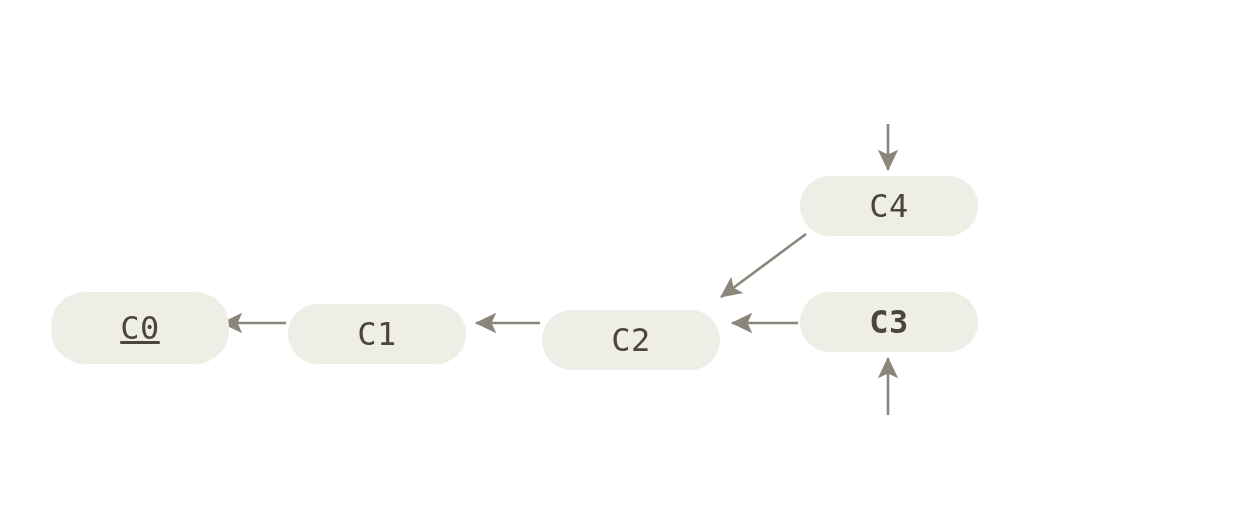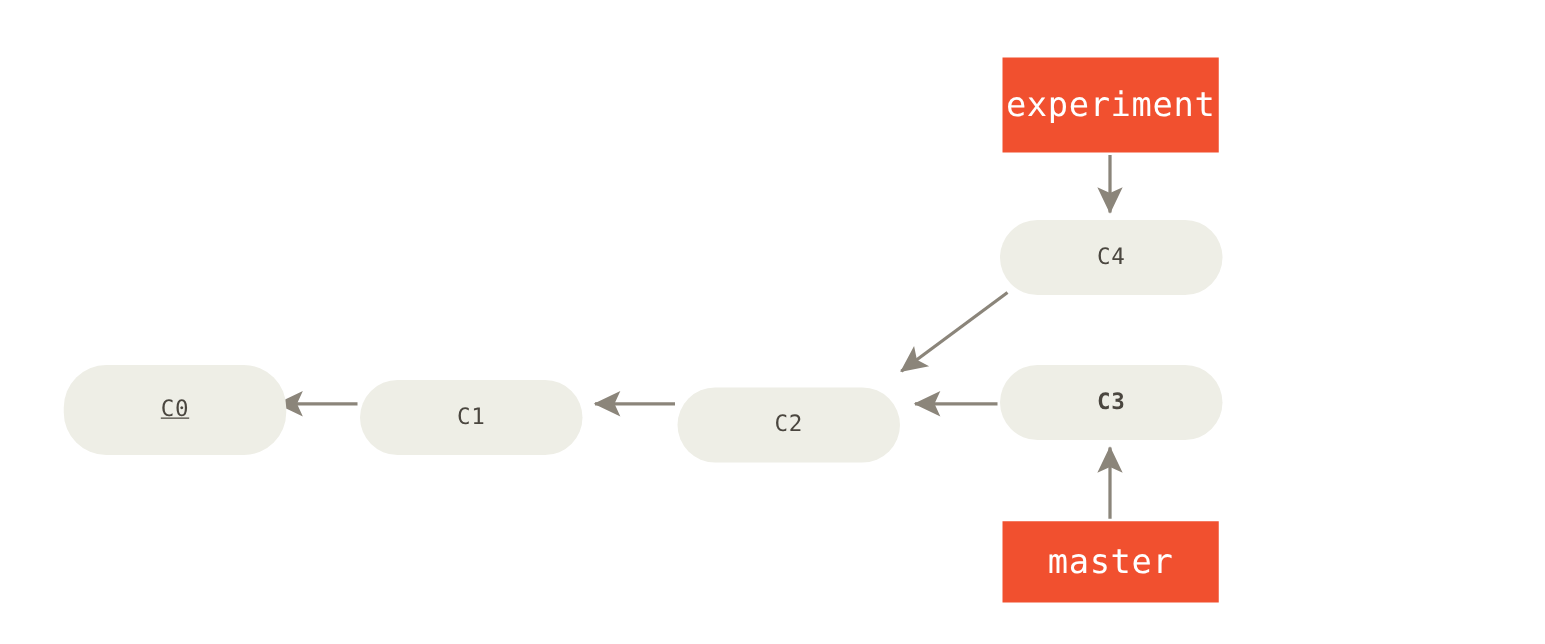--- a/index.html
+++ b/index.html
@@ -28,21 +28,21 @@
   .commit-node {
     position: absolute;
     box-sizing: border-box;
     background: #eeeee6;
     border-radius: 34px;
     display: flex;
     align-items: center;
     justify-content: center;
     color: #4a463f;
     font-family: "DejaVu Sans Mono", "Liberation Mono", monospace;
-    font-size: 18px;
+    font-size: 32px;
     letter-spacing: 0.5px;
     line-height: 1;
     user-select: none;
   }
   .branch-label {
     position: absolute;
     box-sizing: border-box;
     background: #f1502f;
     display: flex;
     align-items: center;
@@ -93,21 +93,15 @@
   </div>
 
   <div class="commit-node" style="left:800px; top:292px; width:178px; height:60px;font-weight:bold;">
     <span>C3</span>
   </div>
 
   <div class="commit-node" style="left:800px; top:176px; width:178px; height:60px;">
     <span>C4</span>
   </div>
 
-  <div class="branch-label" style="left:802px; top:46px; width:173px; height:76px;">
-    <span>experiment</span>
-  </div>
 
-  <div class="branch-label" style="left:802px; top:417px; width:173px; height:65px;">
-    <span>master</span>
-  </div>
 
 </div>
 
 </body></html>

